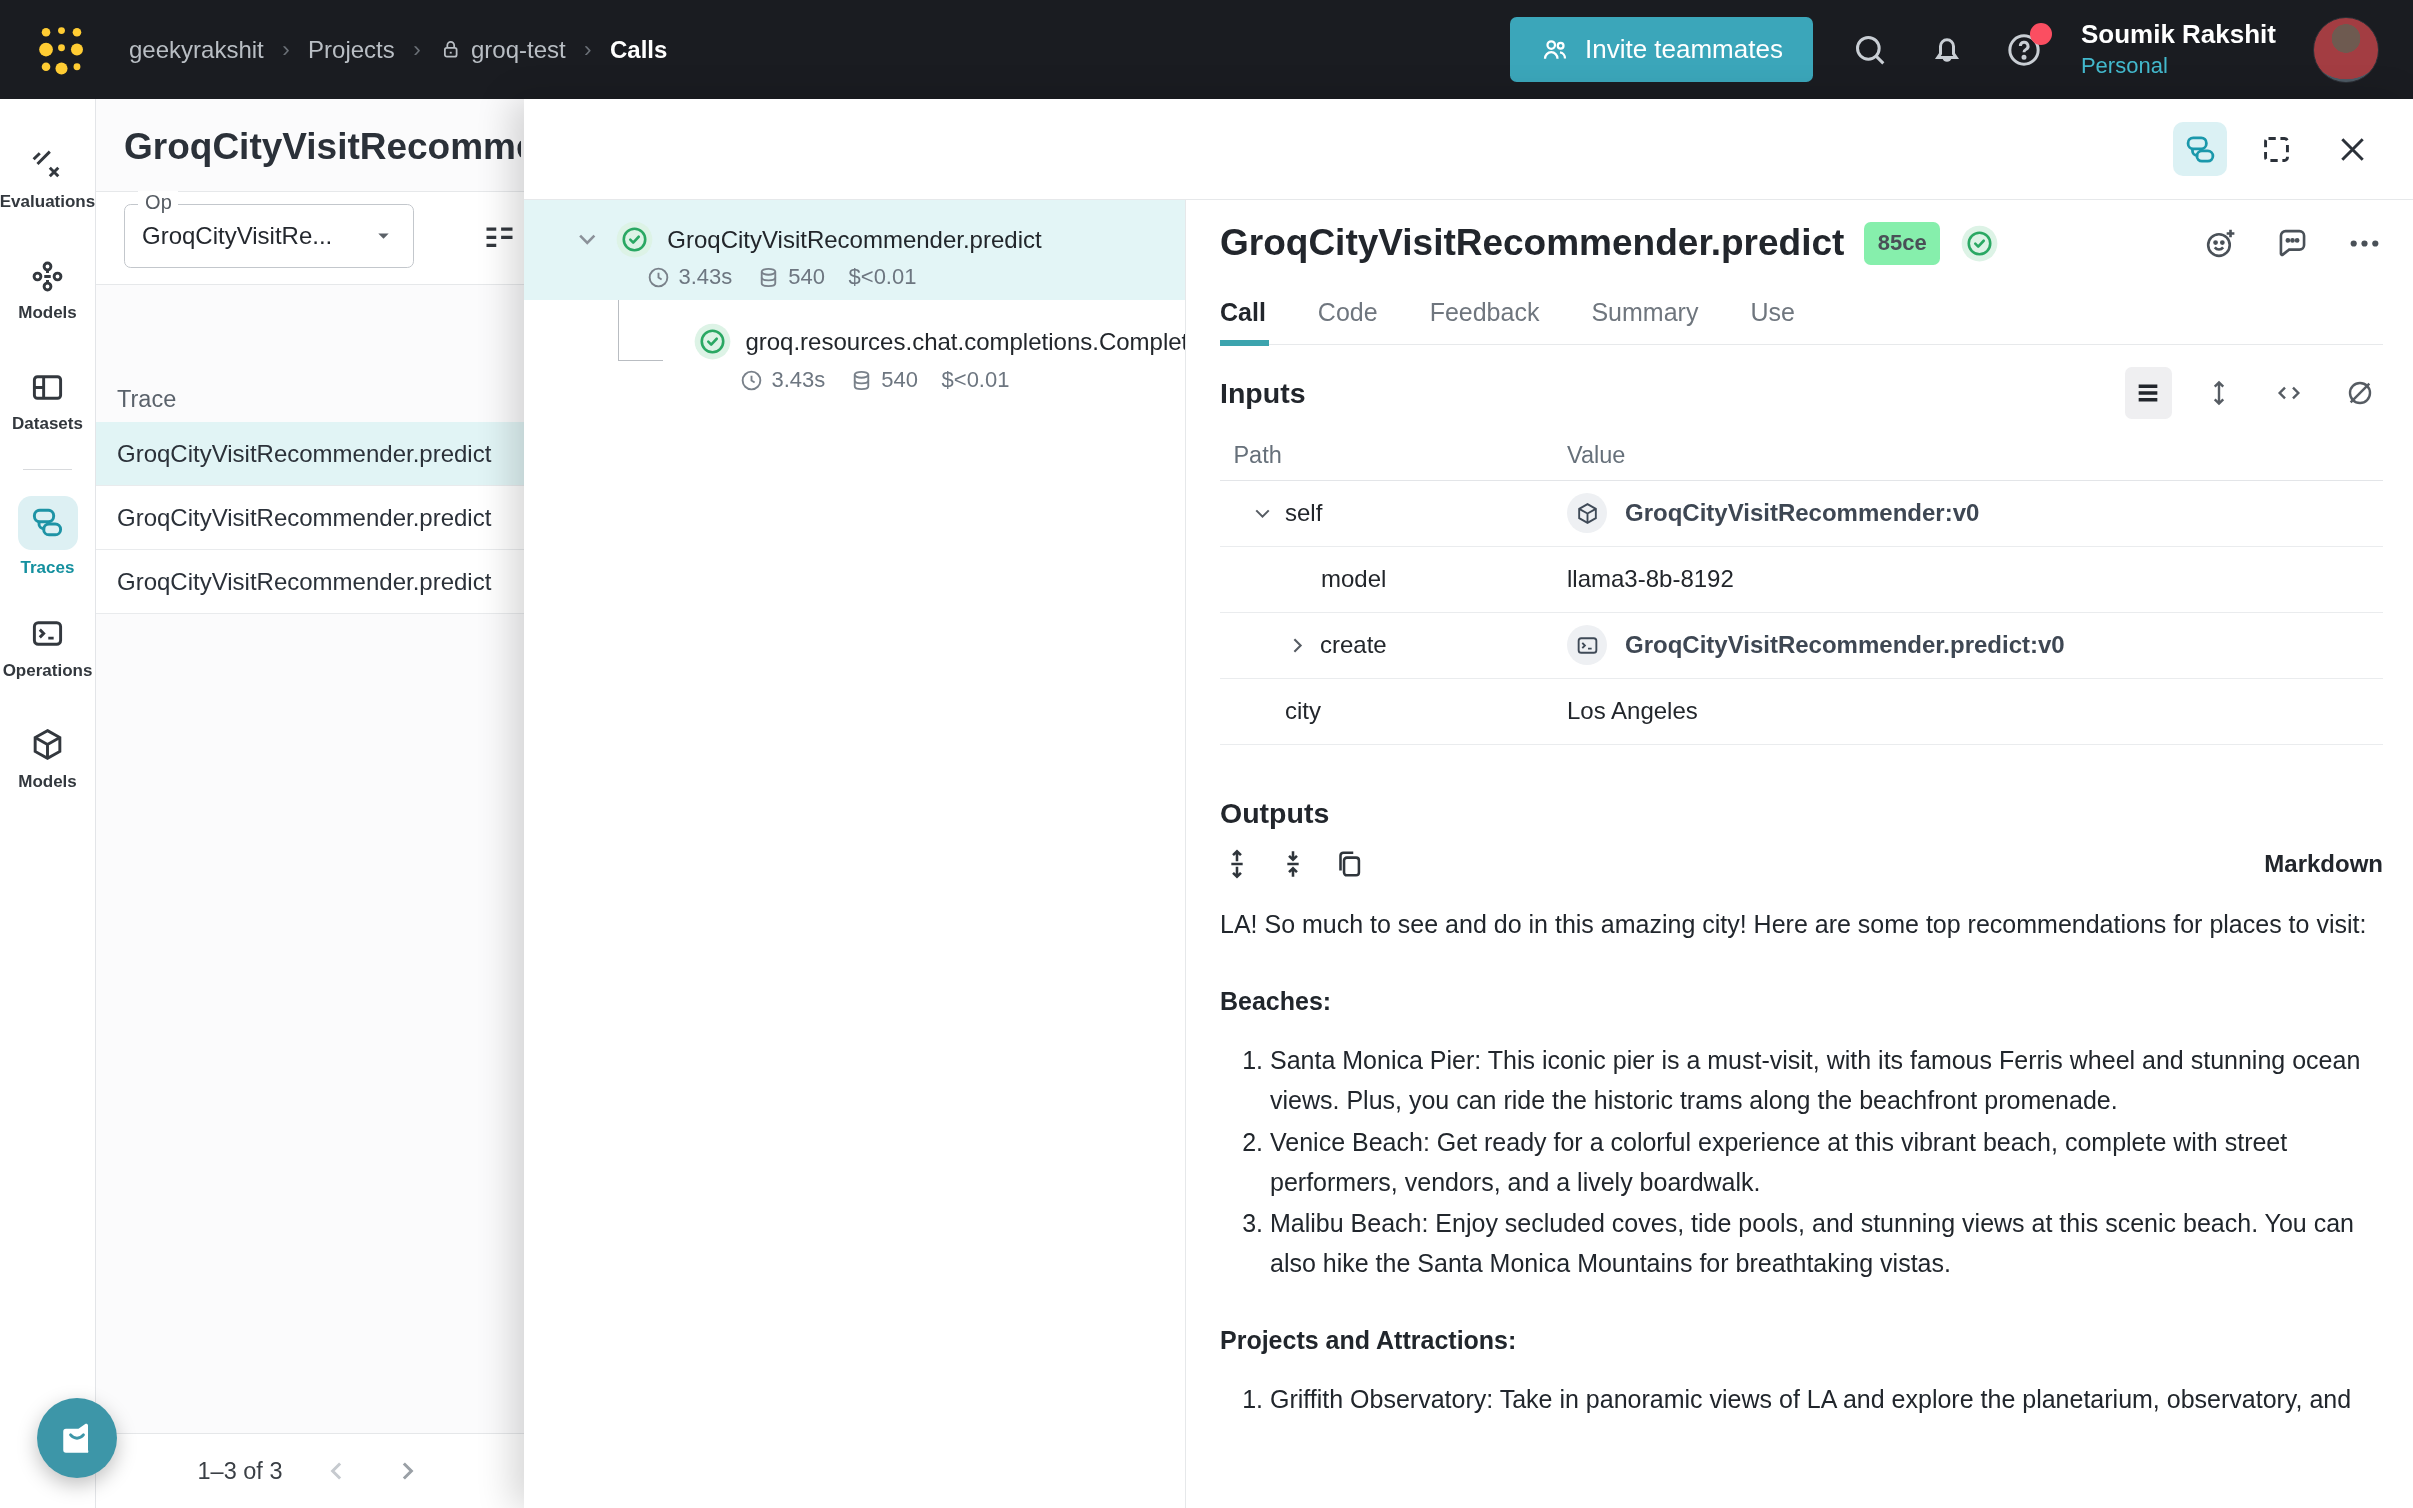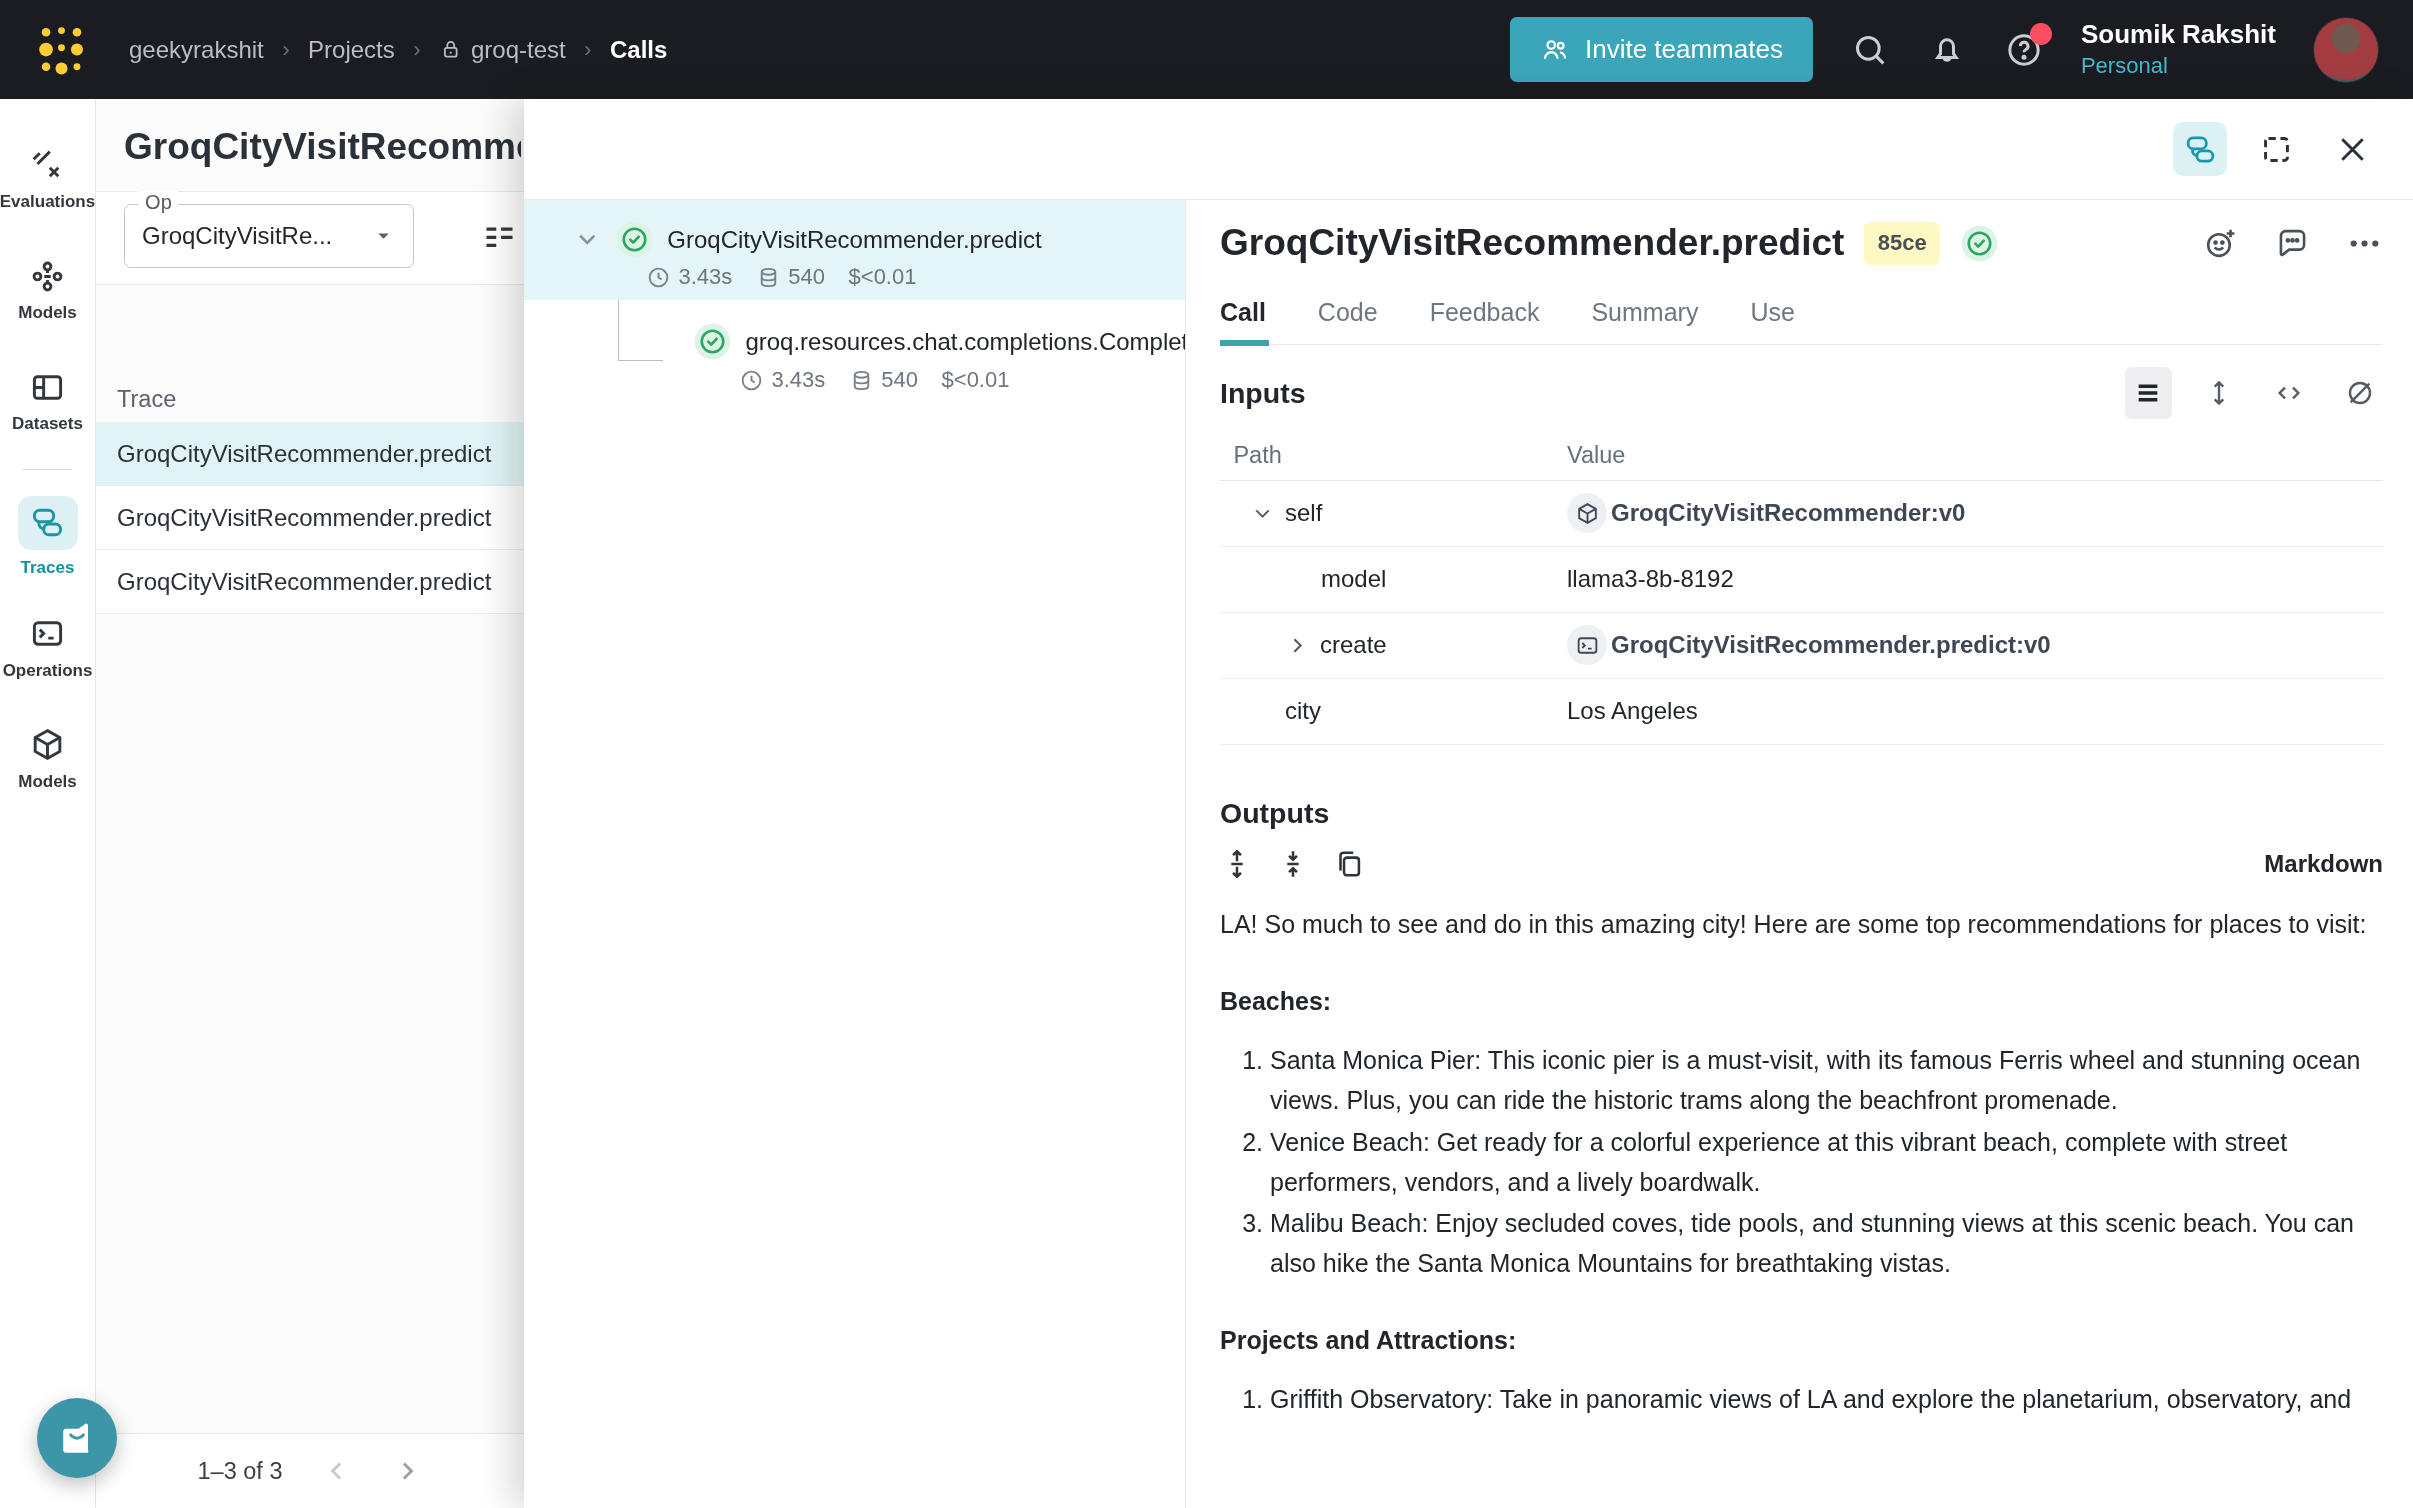--- a/index.html
+++ b/index.html
@@ -109,21 +109,21 @@
   .check-badge{width:39px;height:39px;flex:none;}
   .tn-name{font-size:24px;color:#22262b;}
   .tn-stats{position:absolute;display:flex;align-items:center;gap:23.5px;font-size:22px;color:#6d7680;white-space:nowrap;}
   .stat{display:flex;align-items:center;gap:7.5px;}
   .stat-ico{width:25px;height:25px;color:#79818a;}
   .tree-connector{position:absolute;border-left:1.7px solid #b9bdc2;border-bottom:1.7px solid #b9bdc2;width:44px;}
   
   .detail-panel{flex:1;border-left:0.8px solid #e6e8ea;min-width:0;padding:0 30px 0 34px;box-sizing:border-box;overflow:hidden;}
   .detail-header{display:flex;align-items:center;margin-top:22px;gap:20px;}
   .detail-title{font-size:37px;font-weight:600;color:#22262c;margin:0;white-space:nowrap;}
-  .id-badge{background:#fef9c3;border-radius:6.7px;padding:8.4px 13.4px;font-size:22px;font-weight:700;color:#4a5057;}
+  .id-badge{background:#86efac;border-radius:6.7px;padding:8.4px 13.4px;font-size:22px;font-weight:700;color:#4a5057;}
   .status-badge{width:39px;height:39px;}
   .detail-header-icons{margin-left:auto;display:flex;align-items:center;gap:35px;color:#4a5158;}
   .dh-ico{width:37px;height:37px;cursor:pointer;}
   .tabs{display:flex;gap:52px;margin-top:28.5px;border-bottom:1.7px solid #e7e9eb;position:relative;height:52px;box-sizing:border-box;}
   .tab{font-size:25px;color:#6f767e;cursor:pointer;padding-top:5px;}
   .tab.active{color:#22262c;font-weight:700;}
   .tab-indicator{position:absolute;left:0;bottom:-1.7px;width:49px;height:5.9px;background:#3ca4ae;}
   .section-head{display:flex;align-items:center;margin-top:22px;}
   .section-title{font-size:28.5px;font-weight:700;color:#22262c;}
   .inputs-tools{margin-left:auto;display:flex;align-items:center;gap:23.5px;color:#565c63;}
@@ -135,21 +135,21 @@
   .kv-head{display:flex;height:49px;align-items:center;border-bottom:0.8px solid #e3e5e8;color:#66707a;font-size:23.5px;}
   .kv-col-path{width:347px;flex:none;padding-left:13.4px;box-sizing:border-box;}
   .kv-col-value{flex:1;}
   .kv-row{display:flex;align-items:center;height:65px;border-bottom:0.8px solid #eaecee;}
   .kv-path{width:347px;flex:none;display:flex;align-items:center;font-size:24px;color:#22262b;box-sizing:border-box;}
   .kv-value{flex:1;font-size:24px;color:#22262b;display:flex;align-items:center;gap:13.4px;min-width:0;white-space:nowrap;overflow:hidden;}
   .kv-chev{width:25px;height:25px;color:#565c63;margin-right:10px;flex:none;cursor:pointer;}
   .ind-1{padding-left:30px;}
   .ind-1t{padding-left:65px;}
   .ind-2{padding-left:101px;}
-  .ref-chip{display:flex;align-items:center;gap:4px;cursor:pointer;min-width:0;}
+  .ref-chip{display:flex;align-items:center;gap:18px;cursor:pointer;min-width:0;}
   .ref-ico-wrap{width:40px;height:40px;border-radius:50%;background:#eef0f3;display:flex;align-items:center;justify-content:center;flex:none;}
   .ref-ico{width:25px;height:25px;color:#3f4a57;}
   .ref-text{font-weight:700;color:#3e4753;white-space:nowrap;overflow:hidden;}
   
   .outputs-head{margin-top:52px;}
   .out-tools{display:flex;align-items:center;margin-top:17px;color:#2f353b;}
   .out-tool{width:34px;height:34px;margin-right:22px;cursor:pointer;}
   .md-label{margin-left:auto;font-size:24px;font-weight:600;color:#22262c;}
   .out-text{font-size:25px;line-height:40px;color:#21262c;}
   .out-intro{margin-top:23.5px;}

